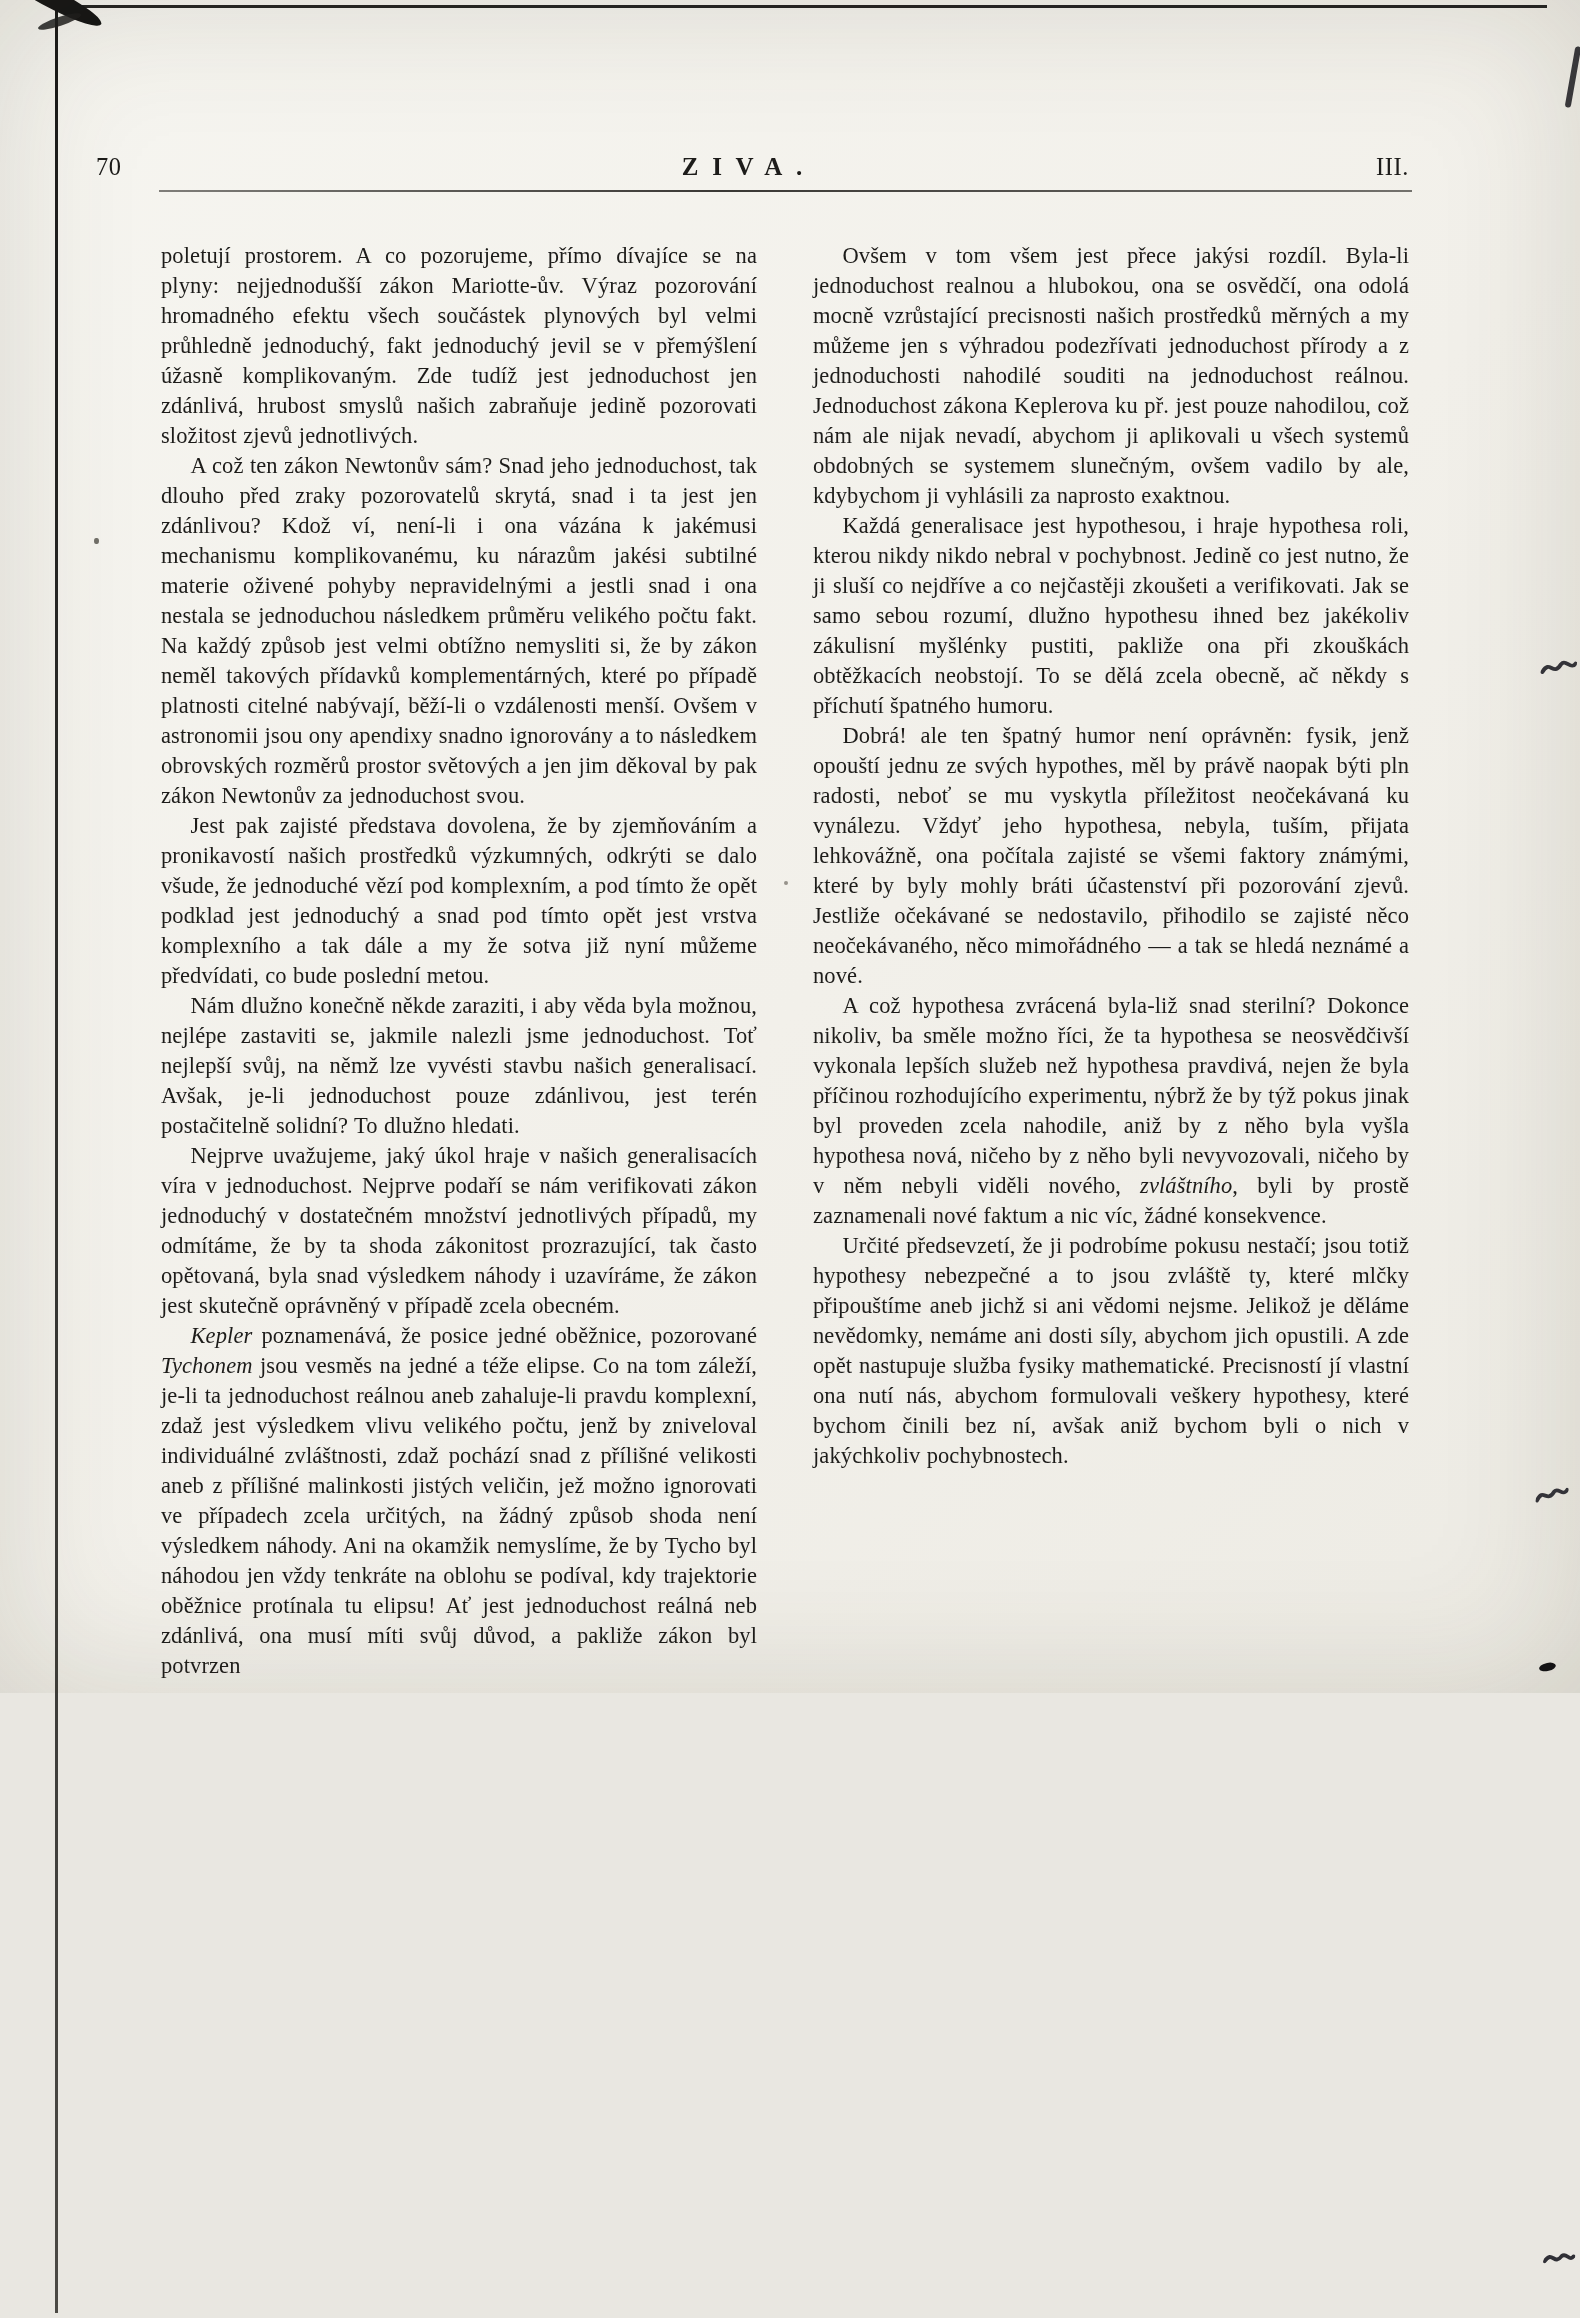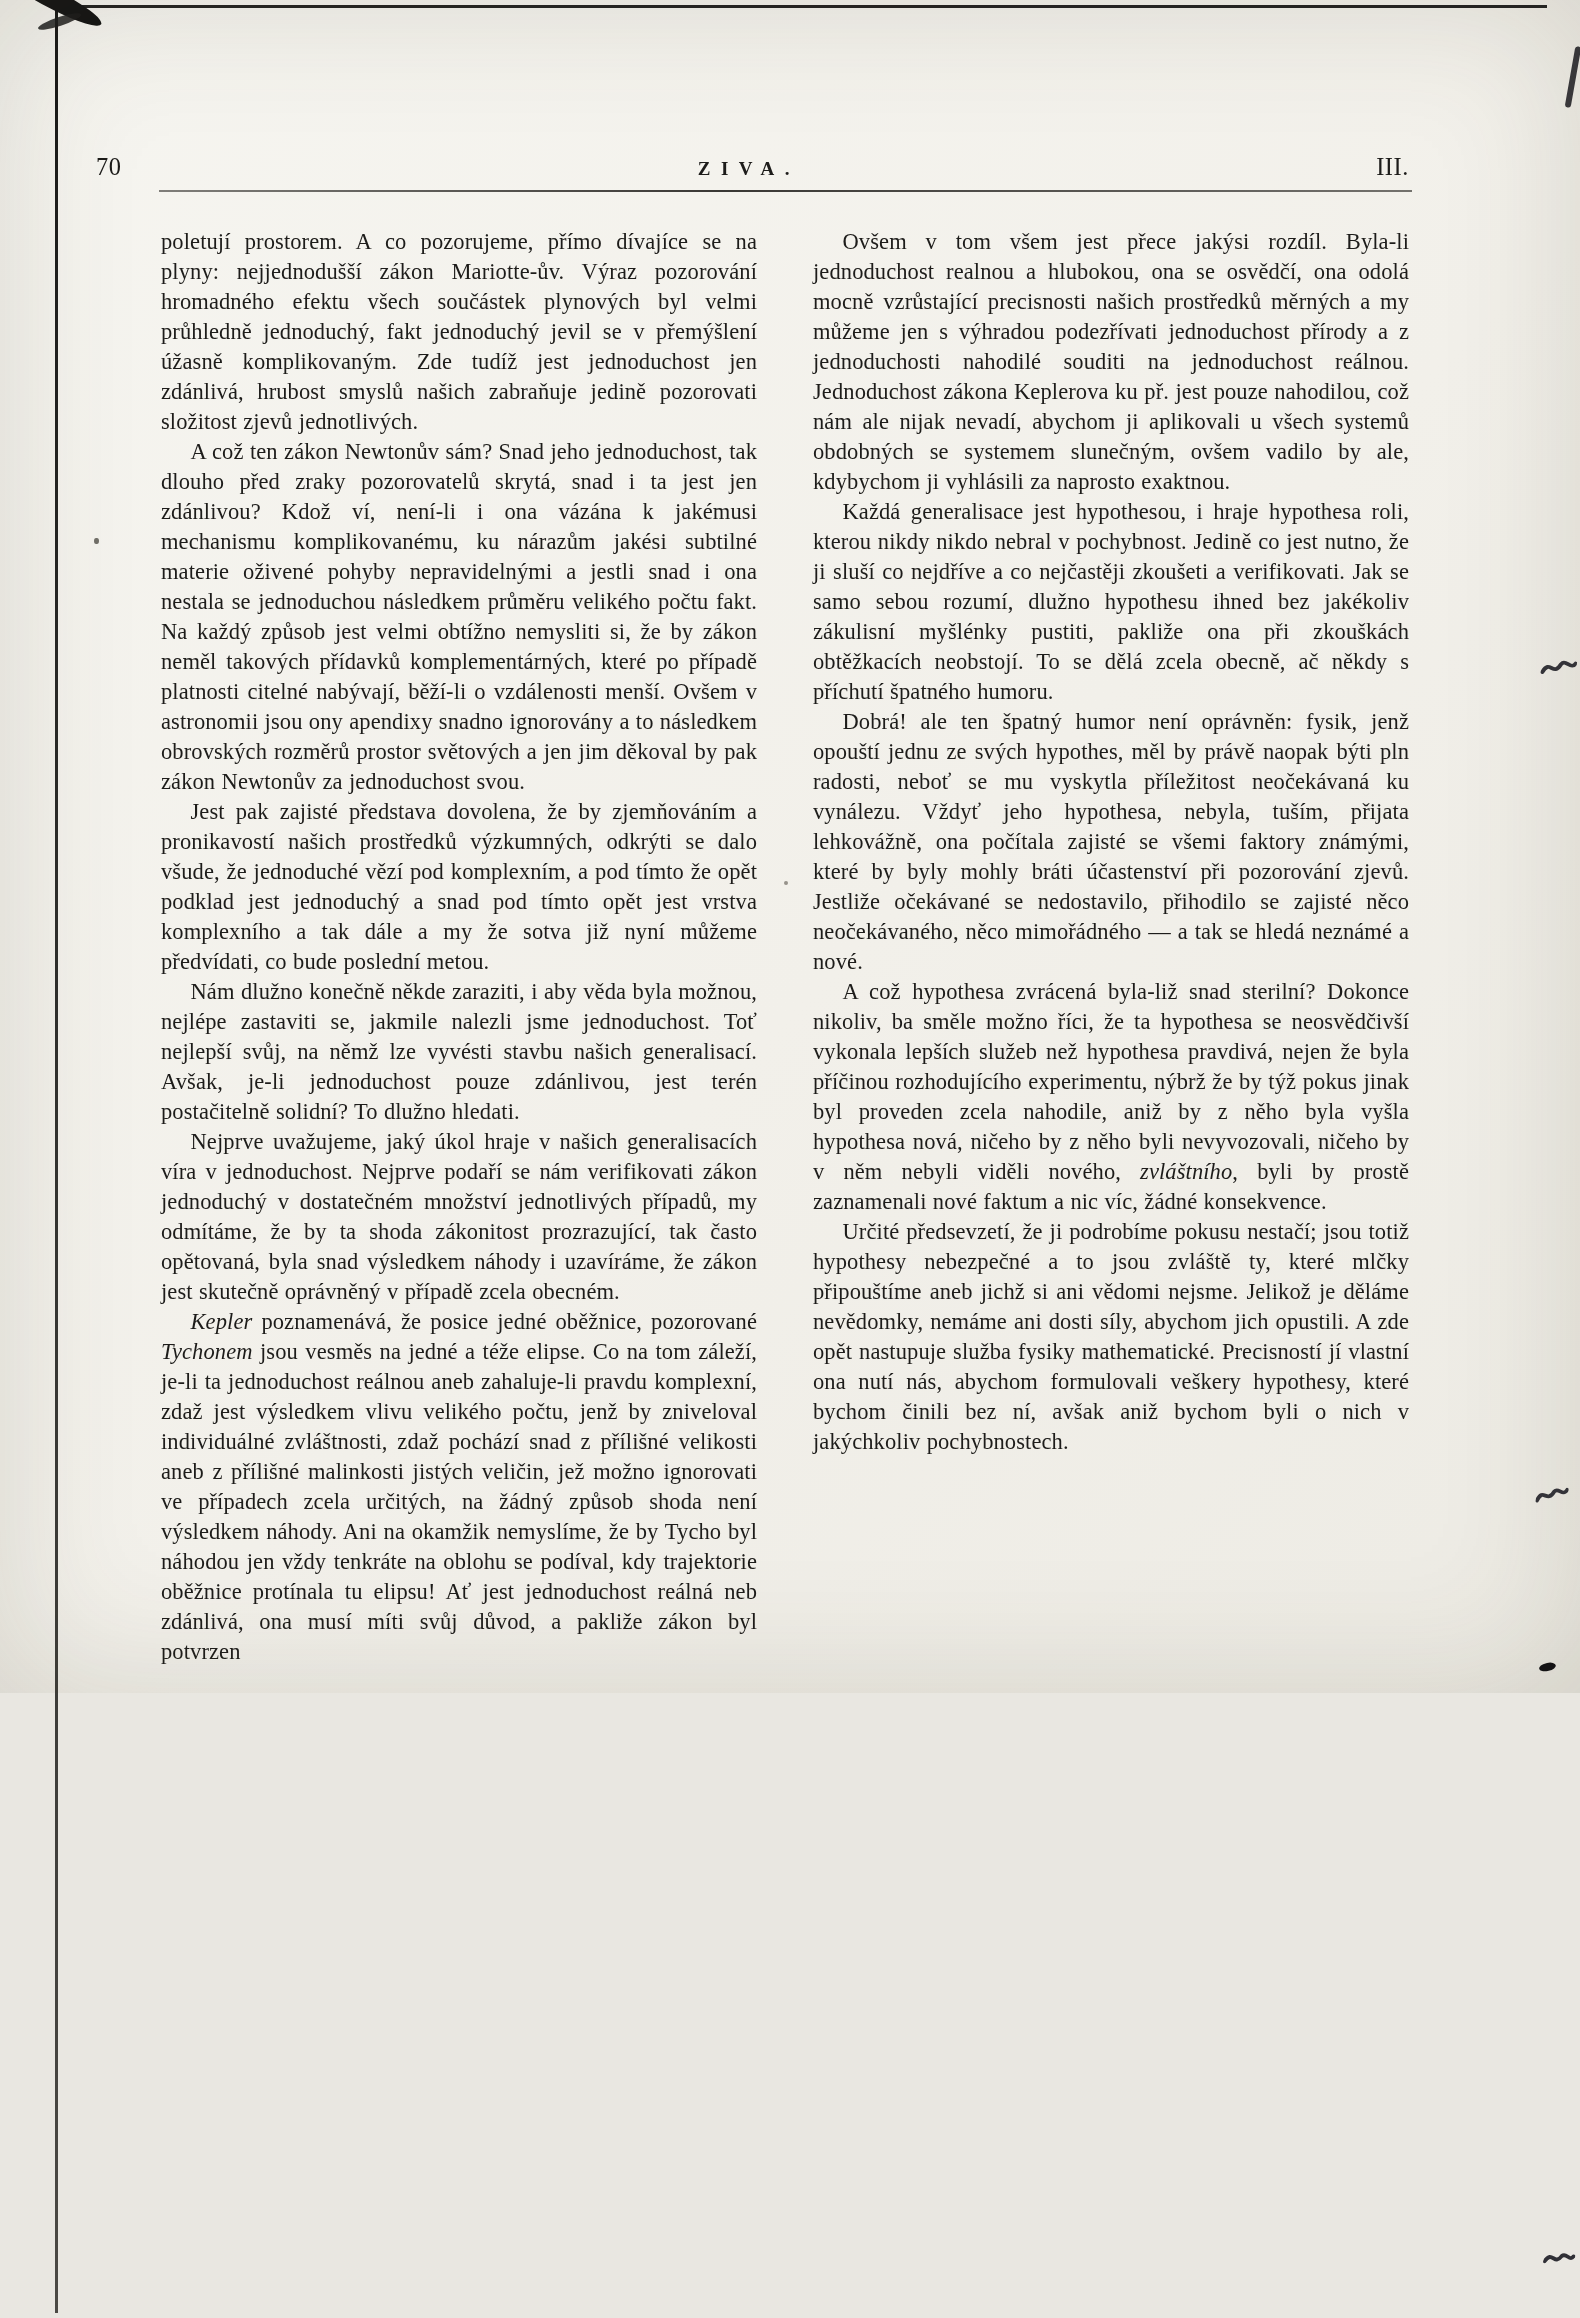--- a/index.html
+++ b/index.html
@@ -96,34 +96,34 @@
     display: flex;
     justify-content: space-between;
     align-items: baseline;
     padding: 153px 171px 0 96px;
     font-size: 24.4px;
   }
   .page-number { letter-spacing: 0.6px; }
   .journal-title {
     font-weight: bold;
     letter-spacing: 0.55em;
-    font-size: 19px;
+    font-size: 25px;
   }
   .volume-number { letter-spacing: 0.6px; }
   .header-rule {
     margin: 9px 168px 0 159px;
     height: 1.9px;
     background: linear-gradient(90deg, rgba(30,28,24,0.55), rgba(25,23,20,0.85) 45%, rgba(30,28,24,0.6));
   }
 
   
   .columns {
     display: flex;
     gap: 56px;
-    padding: 35px 171px 0 161px;
+    padding: 49px 171px 0 161px;
     font-size: 22.5px;
     line-height: 30px;
     text-align: justify;
     letter-spacing: 0.1px;
     word-spacing: 0.6px;
     hyphens: auto;
   }
   .col { flex: 1 1 0; min-width: 0; }
   .col p { margin: 0; }
   .col p.indent { text-indent: 29.5px; }

